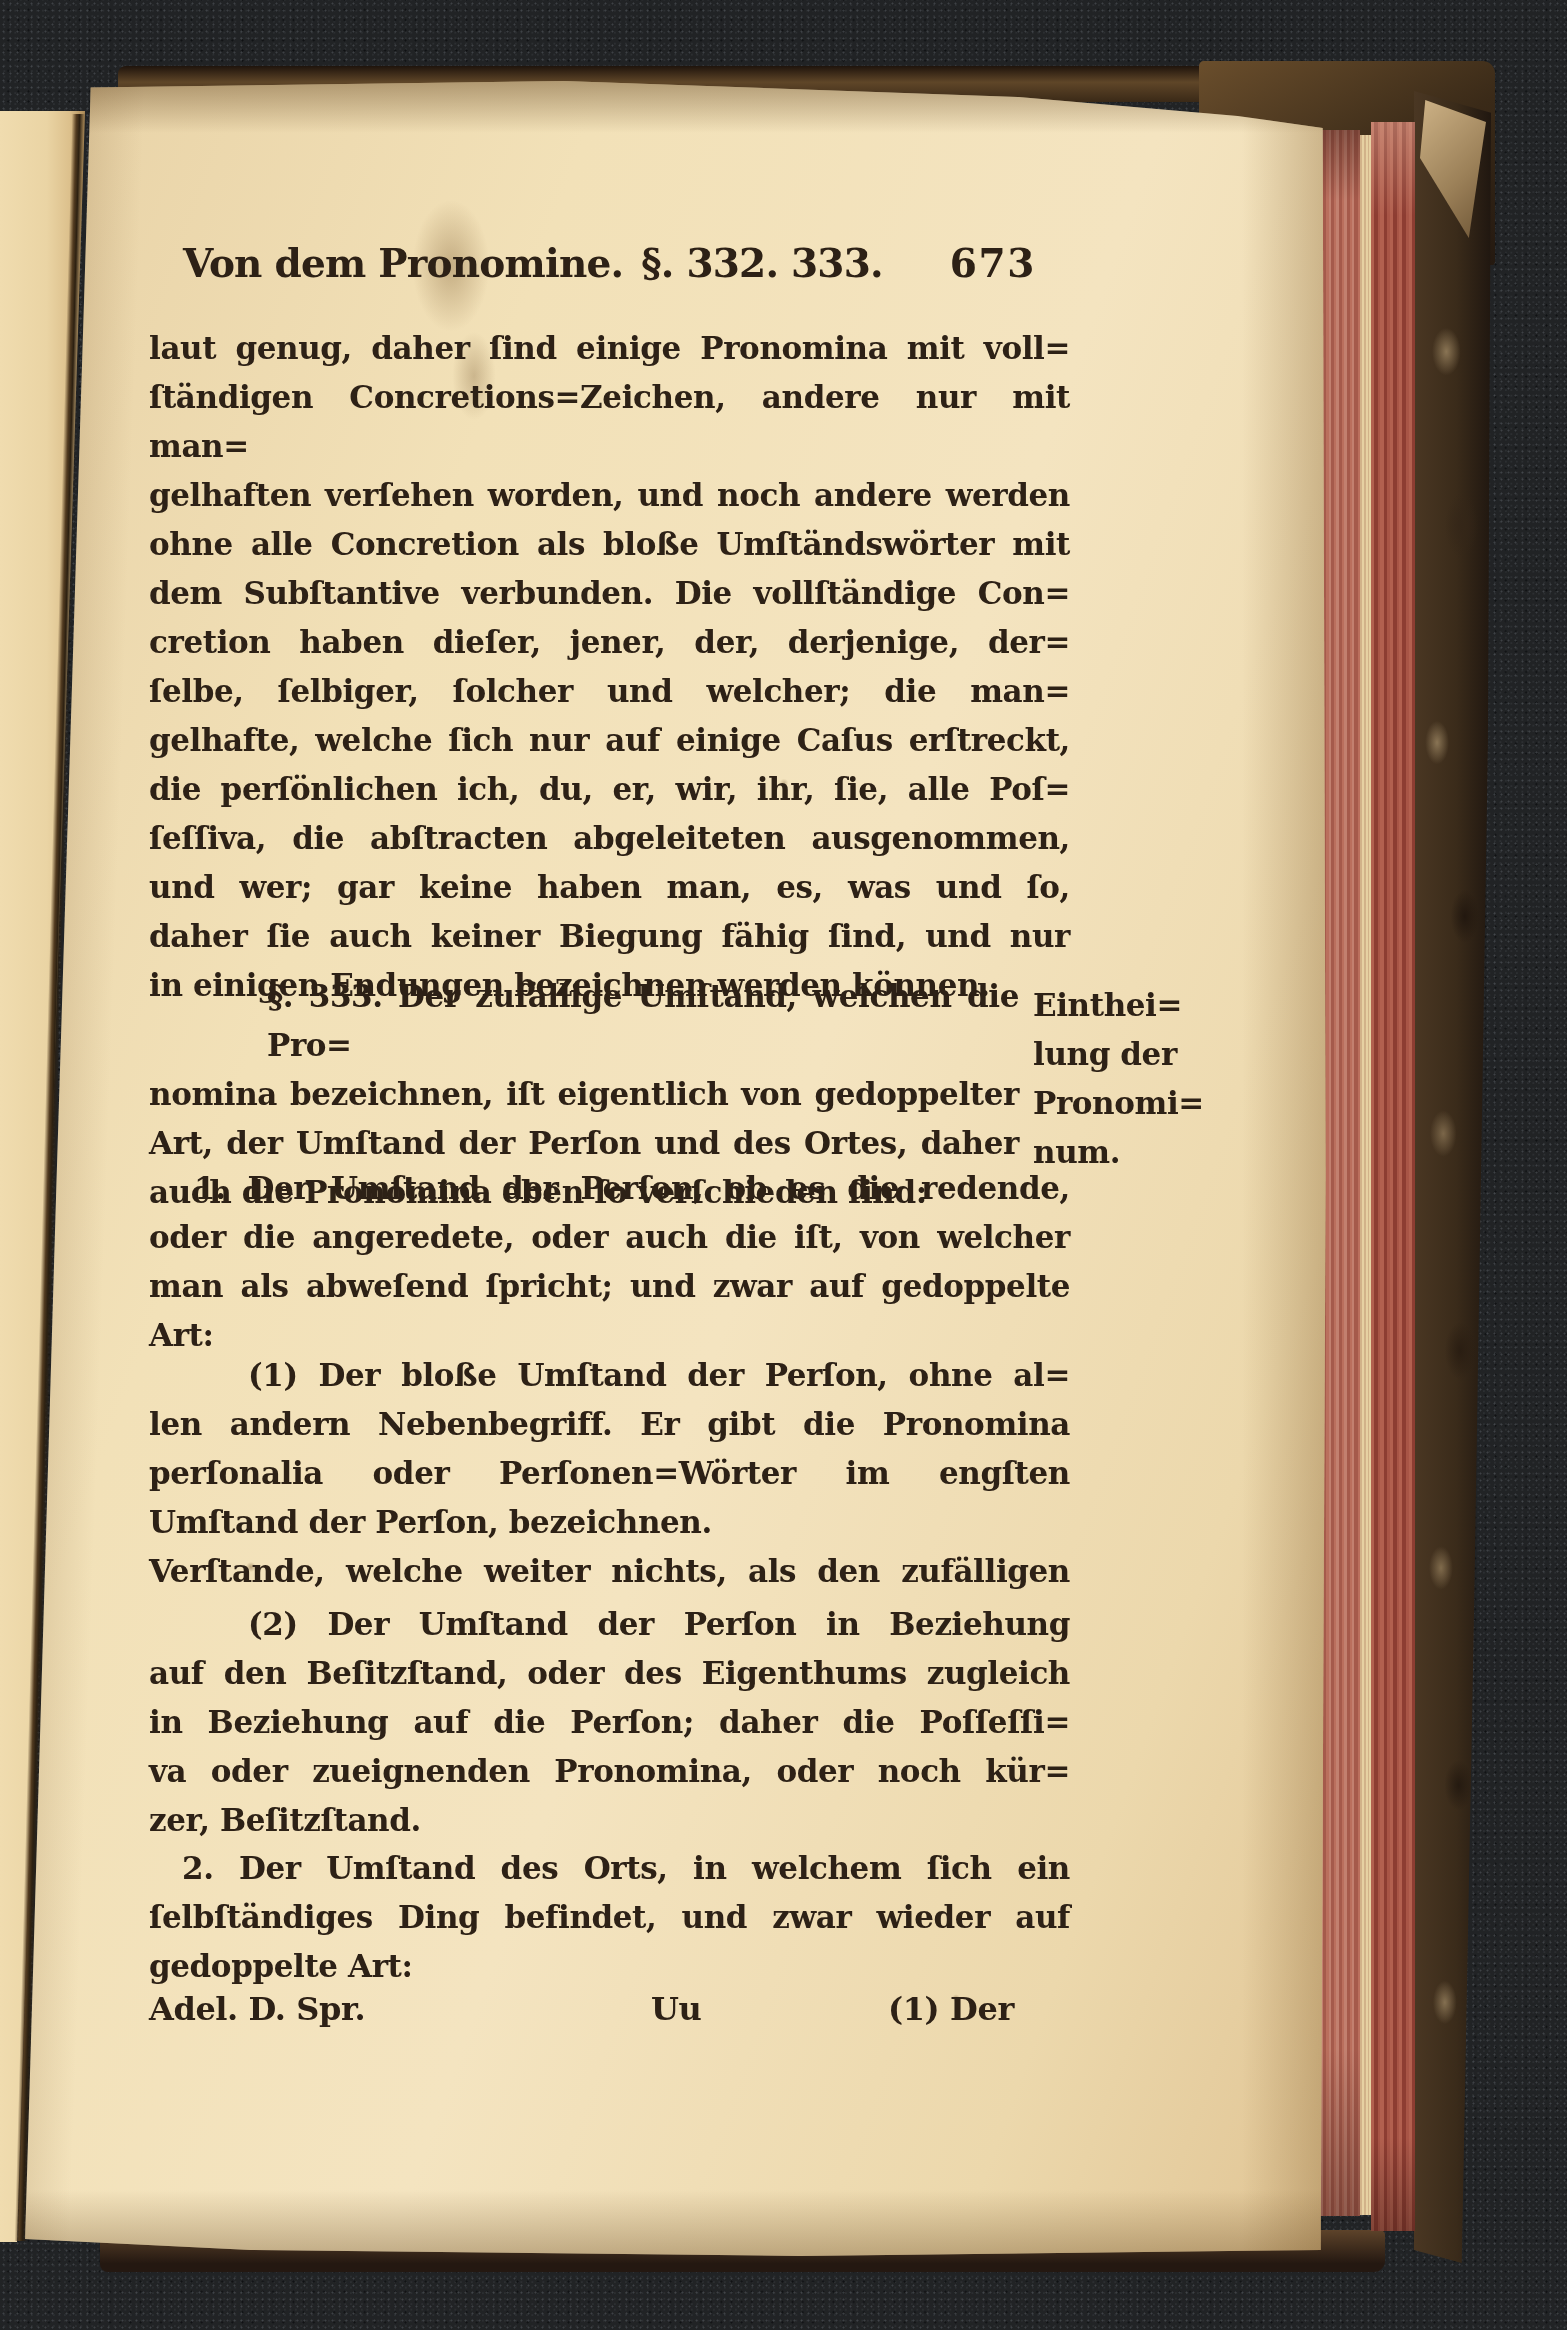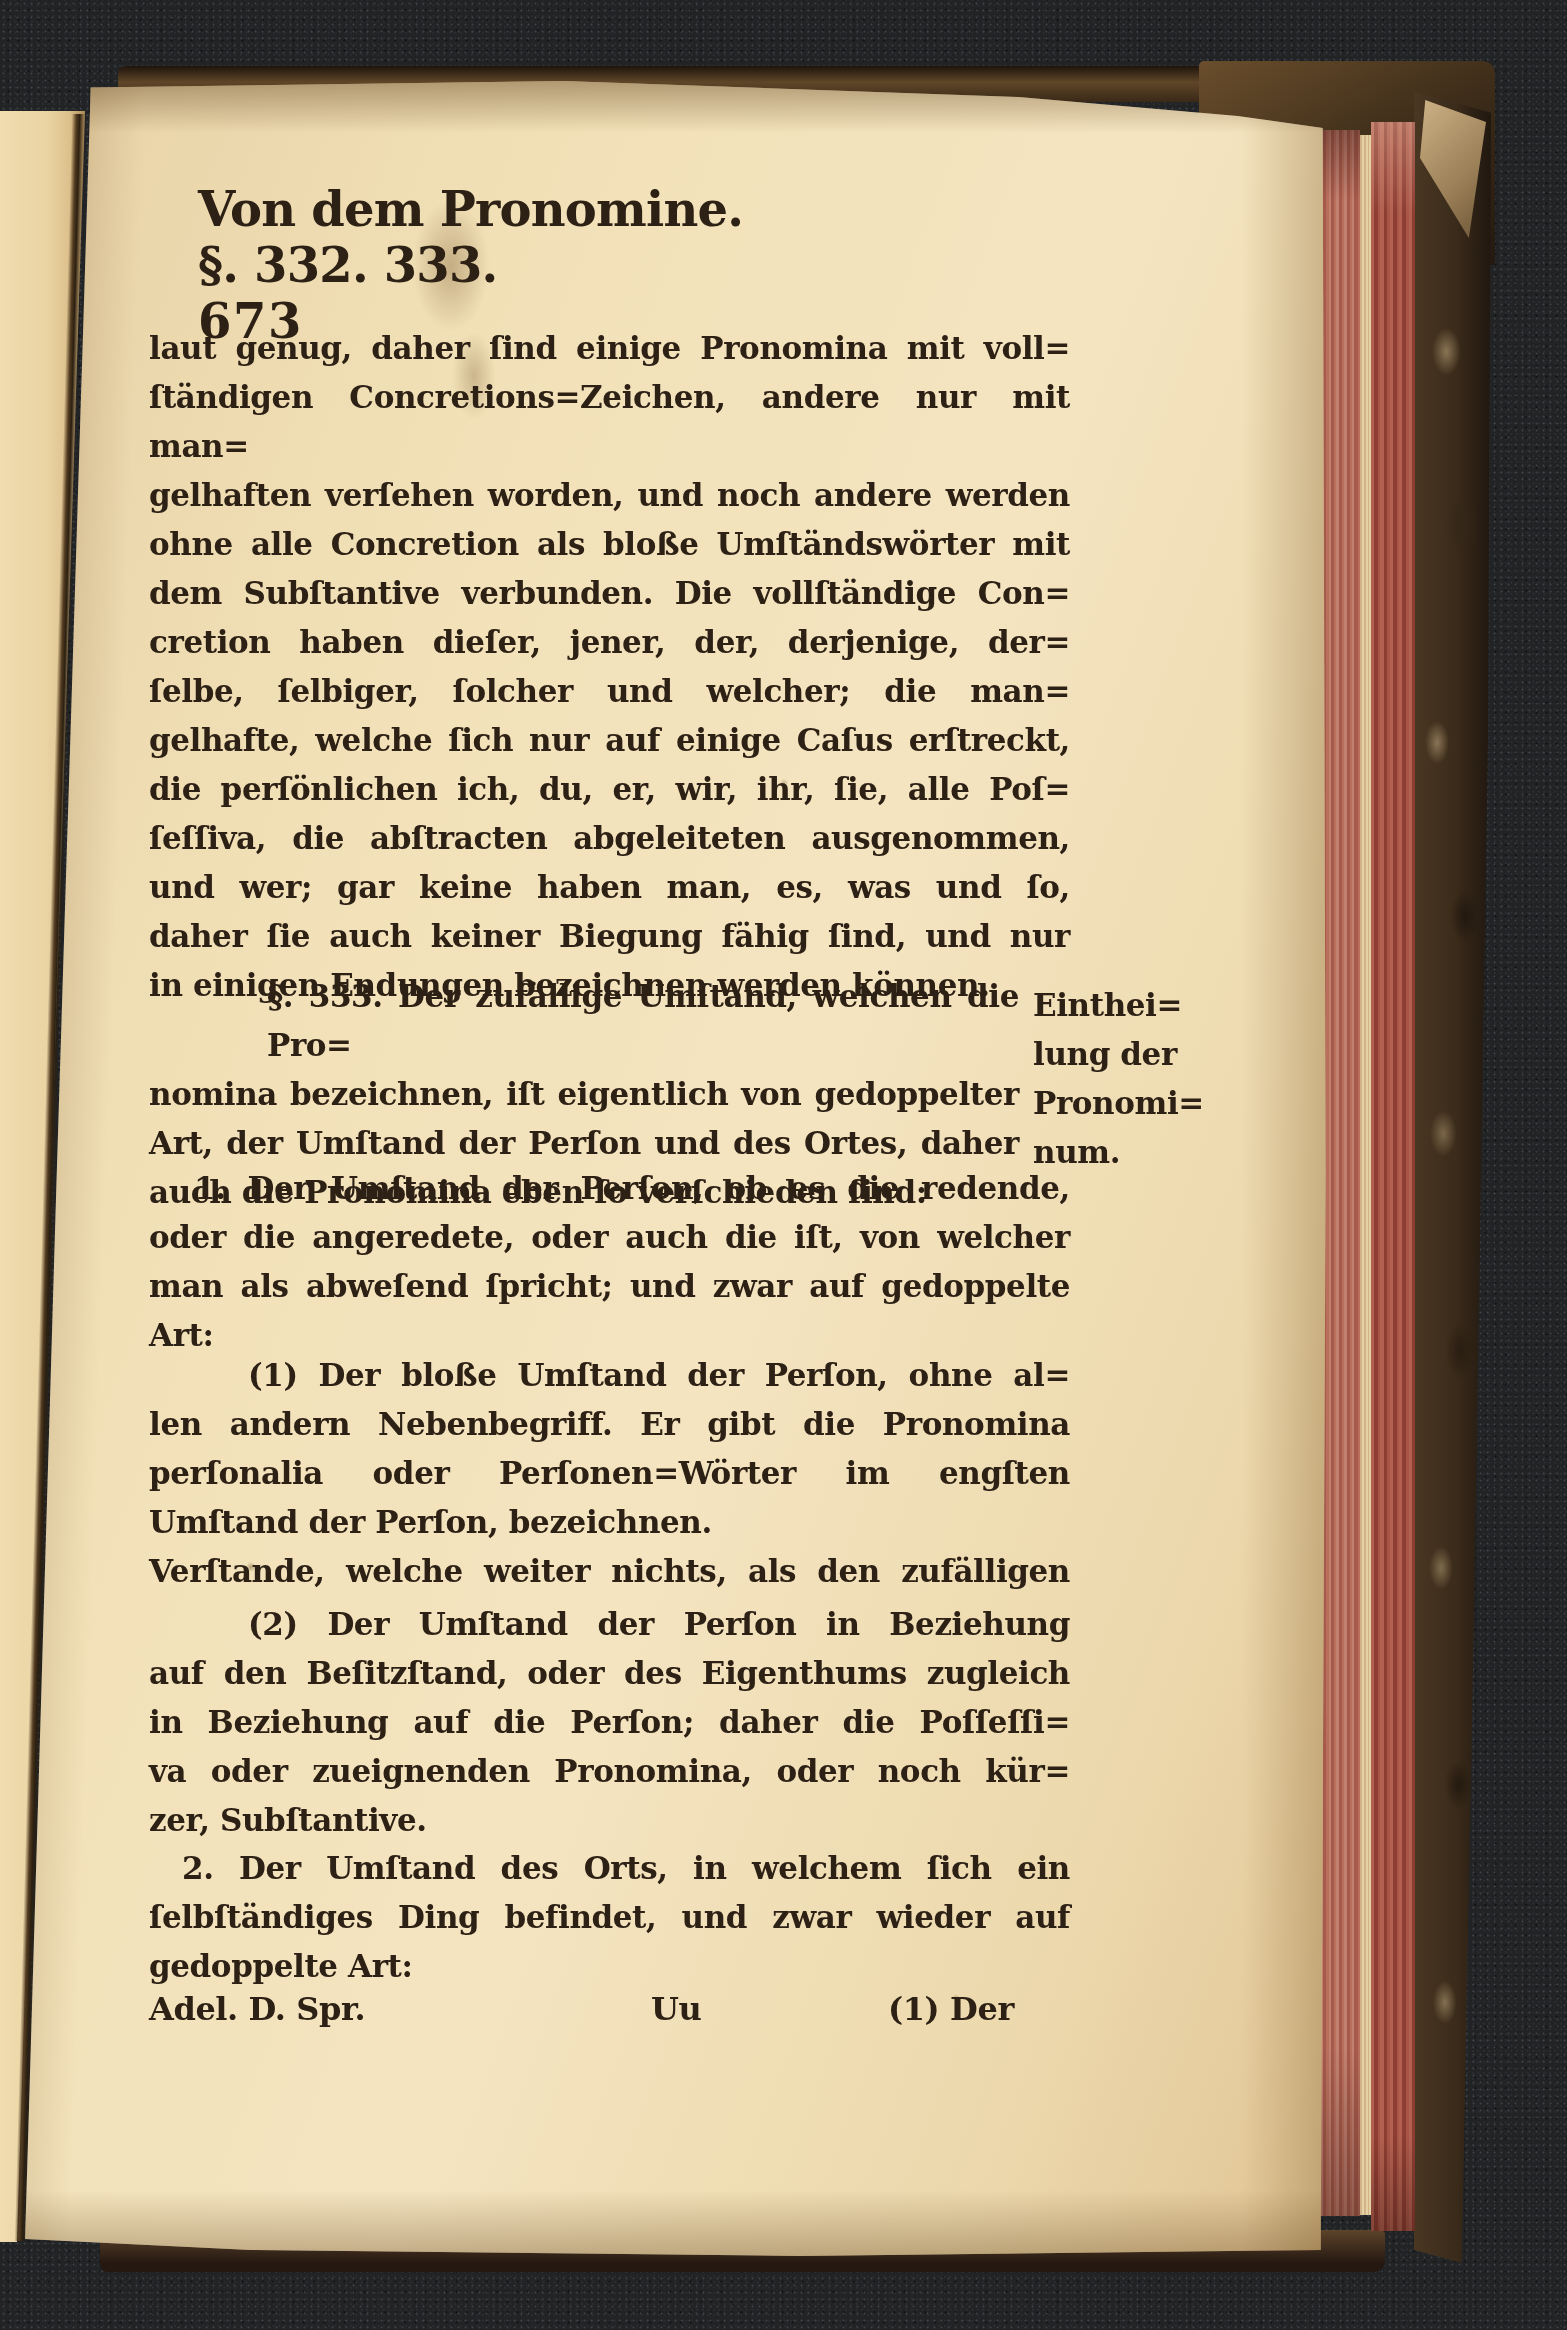--- a/index.html
+++ b/index.html
@@ -97,21 +97,21 @@
       linear-gradient(270deg, rgba(140,105,55,.4) 0, rgba(140,105,55,0) 90px),
       linear-gradient(110deg,#e8d2a6 0%,#f2e1b8 28%,#f4e4c0 55%,#ecd8ac 82%,#e0c494 100%);
     clip-path:polygon(75px 9.4px,548px 3.1px,1003px 19px,1222px 38px,1307px 50px,1310px 1097px,1305px 2172px,784px 2178px,235px 2172px,9.4px 2161px,41px 1097px);
   }
 
   
   .text-layer{left:0;top:0;width:1567px;height:2330px;z-index:5;color:#2d2116;}
   .header-row{
     left:149px;top:240px;width:921px;height:50px;
     display:flex;justify-content:center;align-items:baseline;column-gap:18px;
-    font-size:48px;font-weight:700;letter-spacing:-0.8px;white-space:nowrap;flex-direction:column;
+    font-size:39px;font-weight:700;letter-spacing:-0.8px;white-space:nowrap;
   }
   .header-row .pgnum{margin-left:49px;letter-spacing:1.6px;}
   .para{position:absolute;font-weight:700;font-size:31px;line-height:49px;letter-spacing:-0.4px;}
   .para .line{text-align:justify;text-align-last:justify;white-space:normal;}
   .para .line.last{text-align-last:left;}
   .w-full{left:149px;width:921px;}
   .w-note{left:149px;width:870px;}
   .ind150{padding-left:118px;}
   .ind126{padding-left:99px;}
   .ind58{padding-left:45px;}
@@ -192,21 +192,21 @@
     <div class="line">perſonalia oder Perſonen=Wörter im engſten</div>
     <div class="line last">Umſtand der Perſon, bezeichnen.</div>
     <div class="line">Verſtande, welche weiter nichts, als den zufälligen</div>
   </div>
 
   <div class="para w-full" style="top:1600px;">
     <div class="line ind126">(2) Der Umſtand der Perſon in Beziehung</div>
     <div class="line">auf den Beſitzſtand, oder des Eigenthums zugleich</div>
     <div class="line">in Beziehung auf die Perſon; daher die Poſſeſſi=</div>
     <div class="line">va oder zueignenden Pronomina, oder noch kür=</div>
-    <div class="line last">zer, Subſtantive.</div>
+    <div class="line last">zer, Beſitzſtand.</div>
   </div>
 
   <div class="para w-full" style="top:1844px;">
     <div class="line ind42">2. Der Umſtand des Orts, in welchem ſich ein</div>
     <div class="line">ſelbſtändiges Ding befindet, und zwar wieder auf</div>
     <div class="line last">gedoppelte Art:</div>
   </div>
 
   <div class="abs footer-row">
     <span class="sig">Adel. D. Spr.</span>

